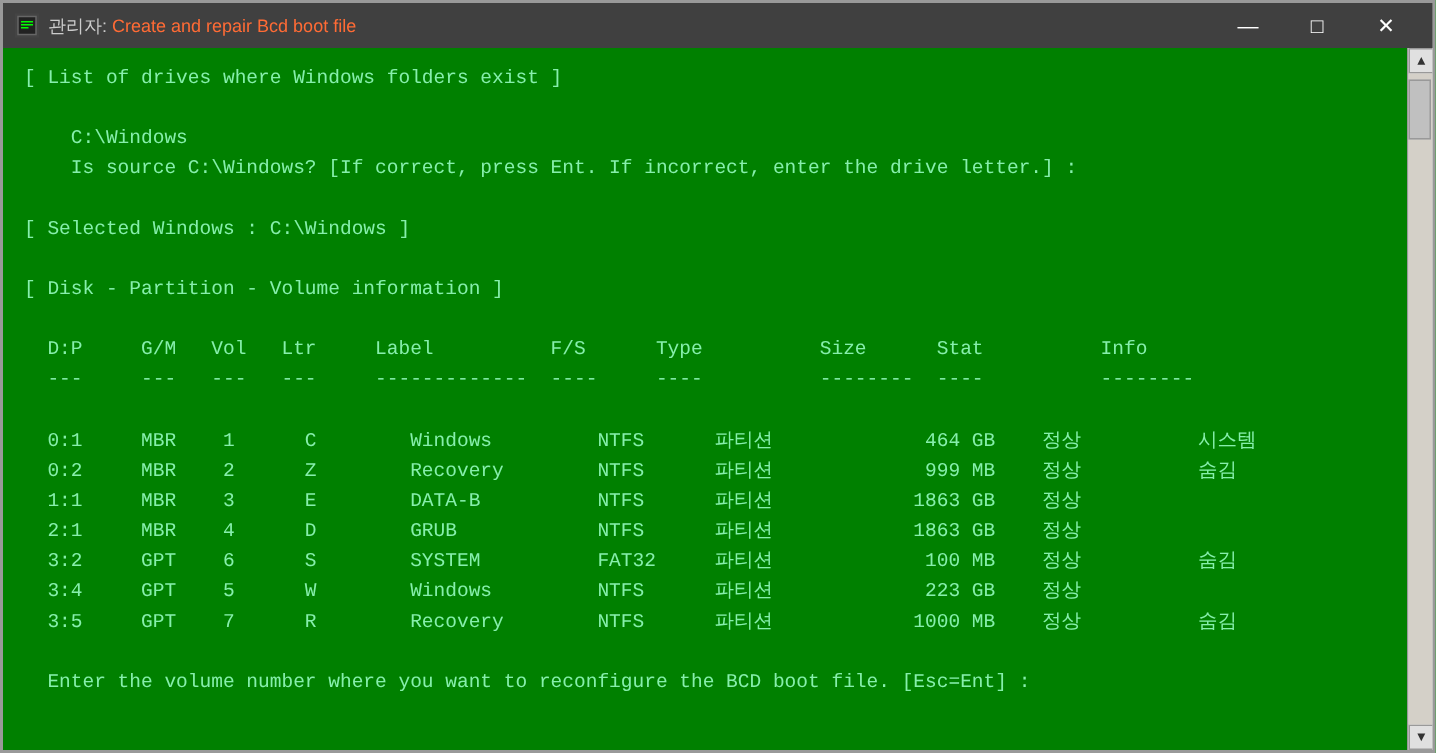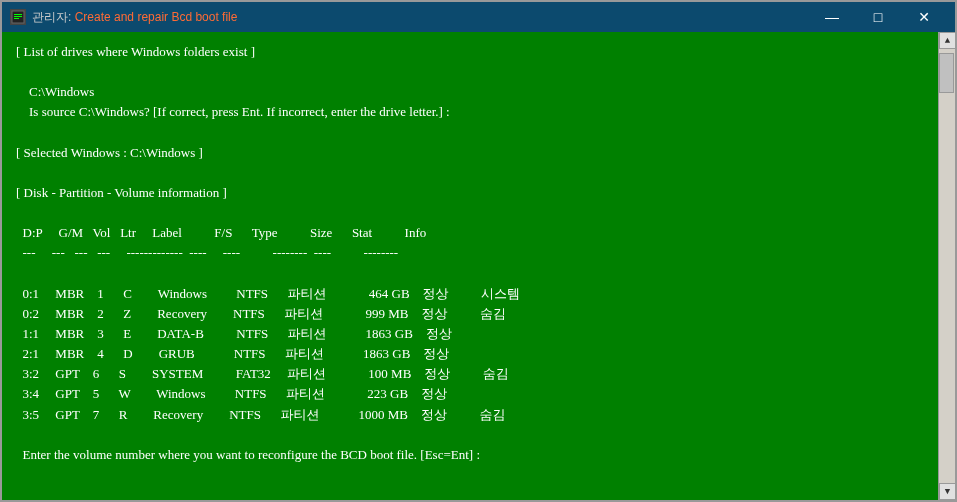--- a/index.html
+++ b/index.html
@@ -15,21 +15,21 @@
     .window {
       width: 957px;
       height: 502px;
       display: flex;
       flex-direction: column;
       border: 2px solid #999;
     }
 
     .title-bar {
       height: 30px;
-      background: #0c4a6e;
+      background: #404040;
       display: flex;
       align-items: center;
       padding: 0 8px;
       flex-shrink: 0;
       user-select: none;
     }
 
     .title-bar-icon {
       width: 16px;
       height: 16px;
@@ -79,22 +79,22 @@
 
     .window-content {
       display: flex;
       flex: 1;
       overflow: hidden;
     }
 
     .terminal {
       flex: 1;
       background: #008000;
-      color: #ffffff;
-      font-family: Liberation Serif, serif;
+      color: #86efac;
+      font-family: Liberation Mono, monospace;
       font-size: 13px;
       padding: 10px 14px;
       overflow: hidden;
       white-space: pre;
       line-height: 1.55;
     }
 
     .scrollbar {
       width: 17px;
       background: #f0f0f0;

